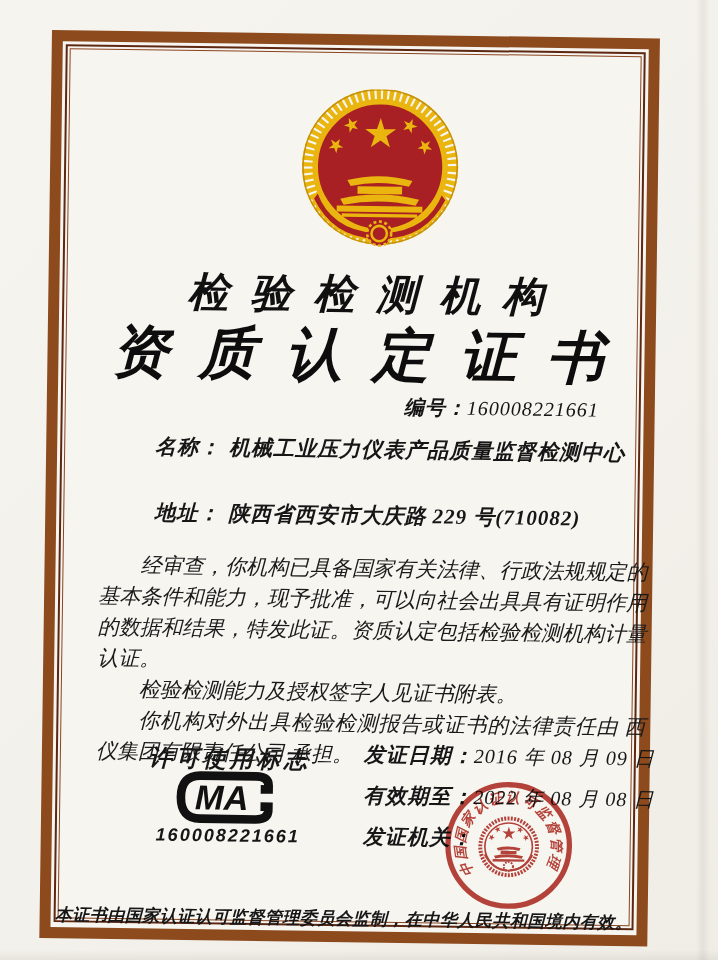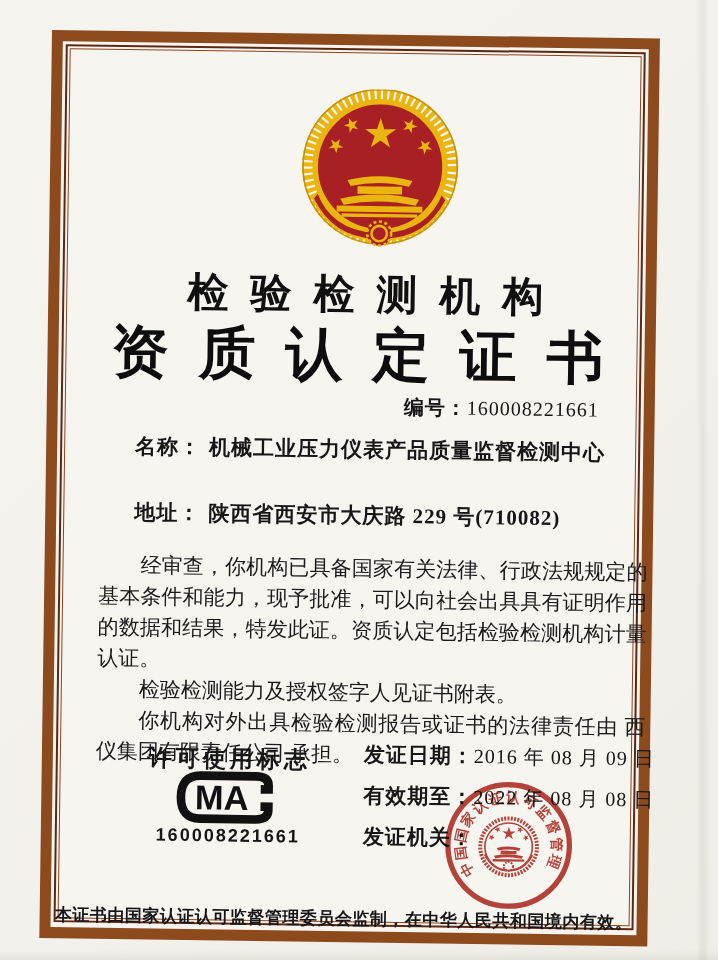--- a/index.html
+++ b/index.html
@@ -3,21 +3,21 @@
 <meta charset="utf-8">
 <style>
   html,body{margin:0;padding:0;}
   body{
     width:718px;height:960px;overflow:hidden;
     background:#f2f0ea;
     font-family:"Liberation Serif","DejaVu Serif",serif;
     color:#161616;
     position:relative;
   }
-  .page{position:absolute;inset:0;background:linear-gradient(135deg,#f6f4ef 0%,#f3f1eb 55%,#efede6 100%);}
+  .page{position:absolute;inset:0;background:linear-gradient(135deg,#f6f4ef 0%,#f3f1eb 55%,#efede6 100%);font-style:italic;}
   .scan-streak{position:absolute;top:0;right:8px;width:14px;height:100%;
     background:linear-gradient(90deg,rgba(0,0,0,0) 0%,rgba(120,110,100,0.10) 50%,rgba(0,0,0,0) 100%);}
   .scan-bottom{position:absolute;left:0;bottom:0;width:100%;height:10px;
     background:linear-gradient(0deg,rgba(120,110,100,0.10),rgba(0,0,0,0));}
 
   .sheet{
     position:absolute;left:52px;top:30px;width:608px;height:908px;
     border:11px solid #8c4a1d;
     box-sizing:border-box;
     background:#f7f5f0;
@@ -47,21 +47,21 @@
     color:#0d0d0d;
   }
 
   .serial-row{position:absolute;top:348px;left:346px;font-size:20px;}
   .serial-row .lbl{font-weight:600;letter-spacing:1px;}
   .serial-row .num{letter-spacing:1px;}
 
   .field-row{position:absolute;left:78px;font-size:21px;font-weight:700;letter-spacing:1px;white-space:nowrap;}
   .row-name{top:390px;}
   .row-addr{top:456px;}
-  .field-row .lbl{margin-right:8px;}
+  .field-row .lbl{margin-right:8px;margin-left:20px;}
 
   .body-block{
     position:absolute;top:508px;left:43px;width:549px;
     font-size:21px;line-height:31px;text-align:justify;
     color:#1a1a1a;
   }
   .body-block p{margin:0;text-indent:2em;}
 
   .mark-heading{
     position:absolute;top:700px;left:92px;width:170px;

